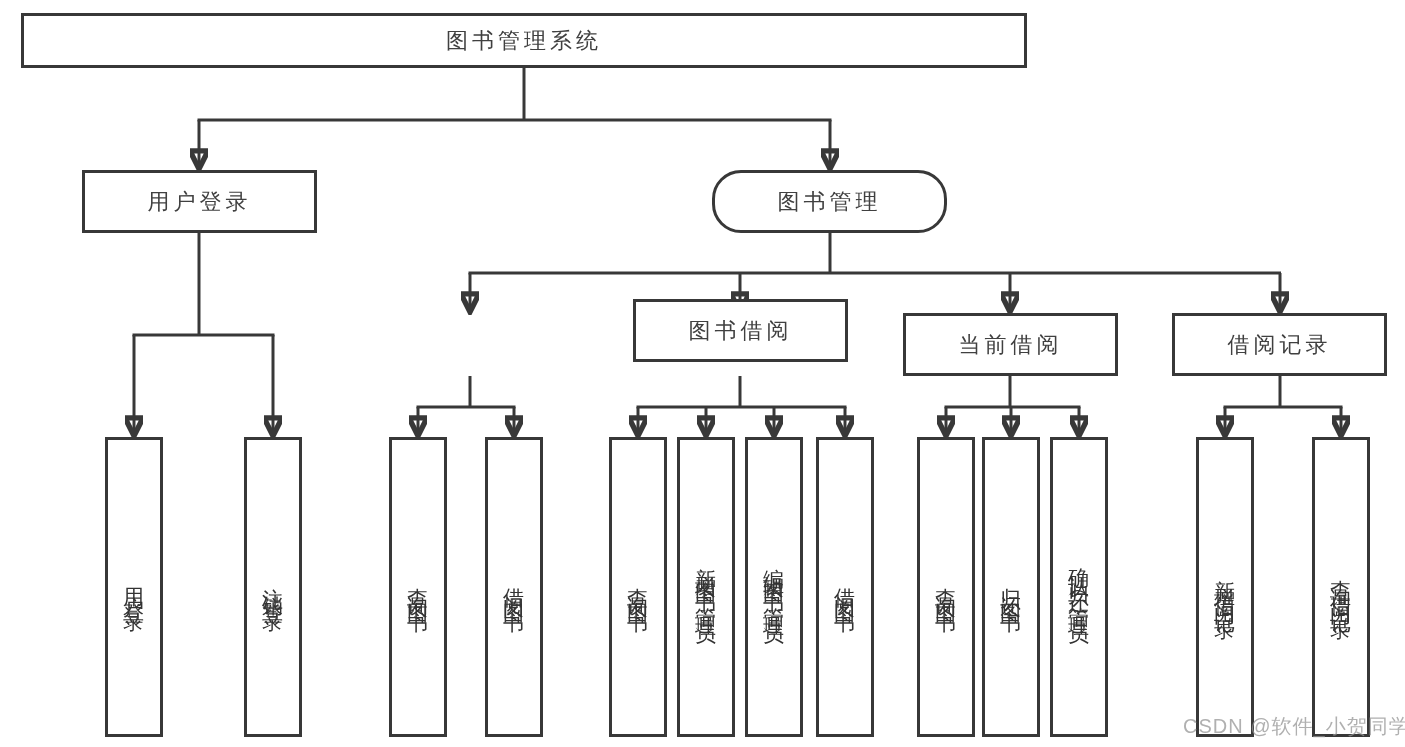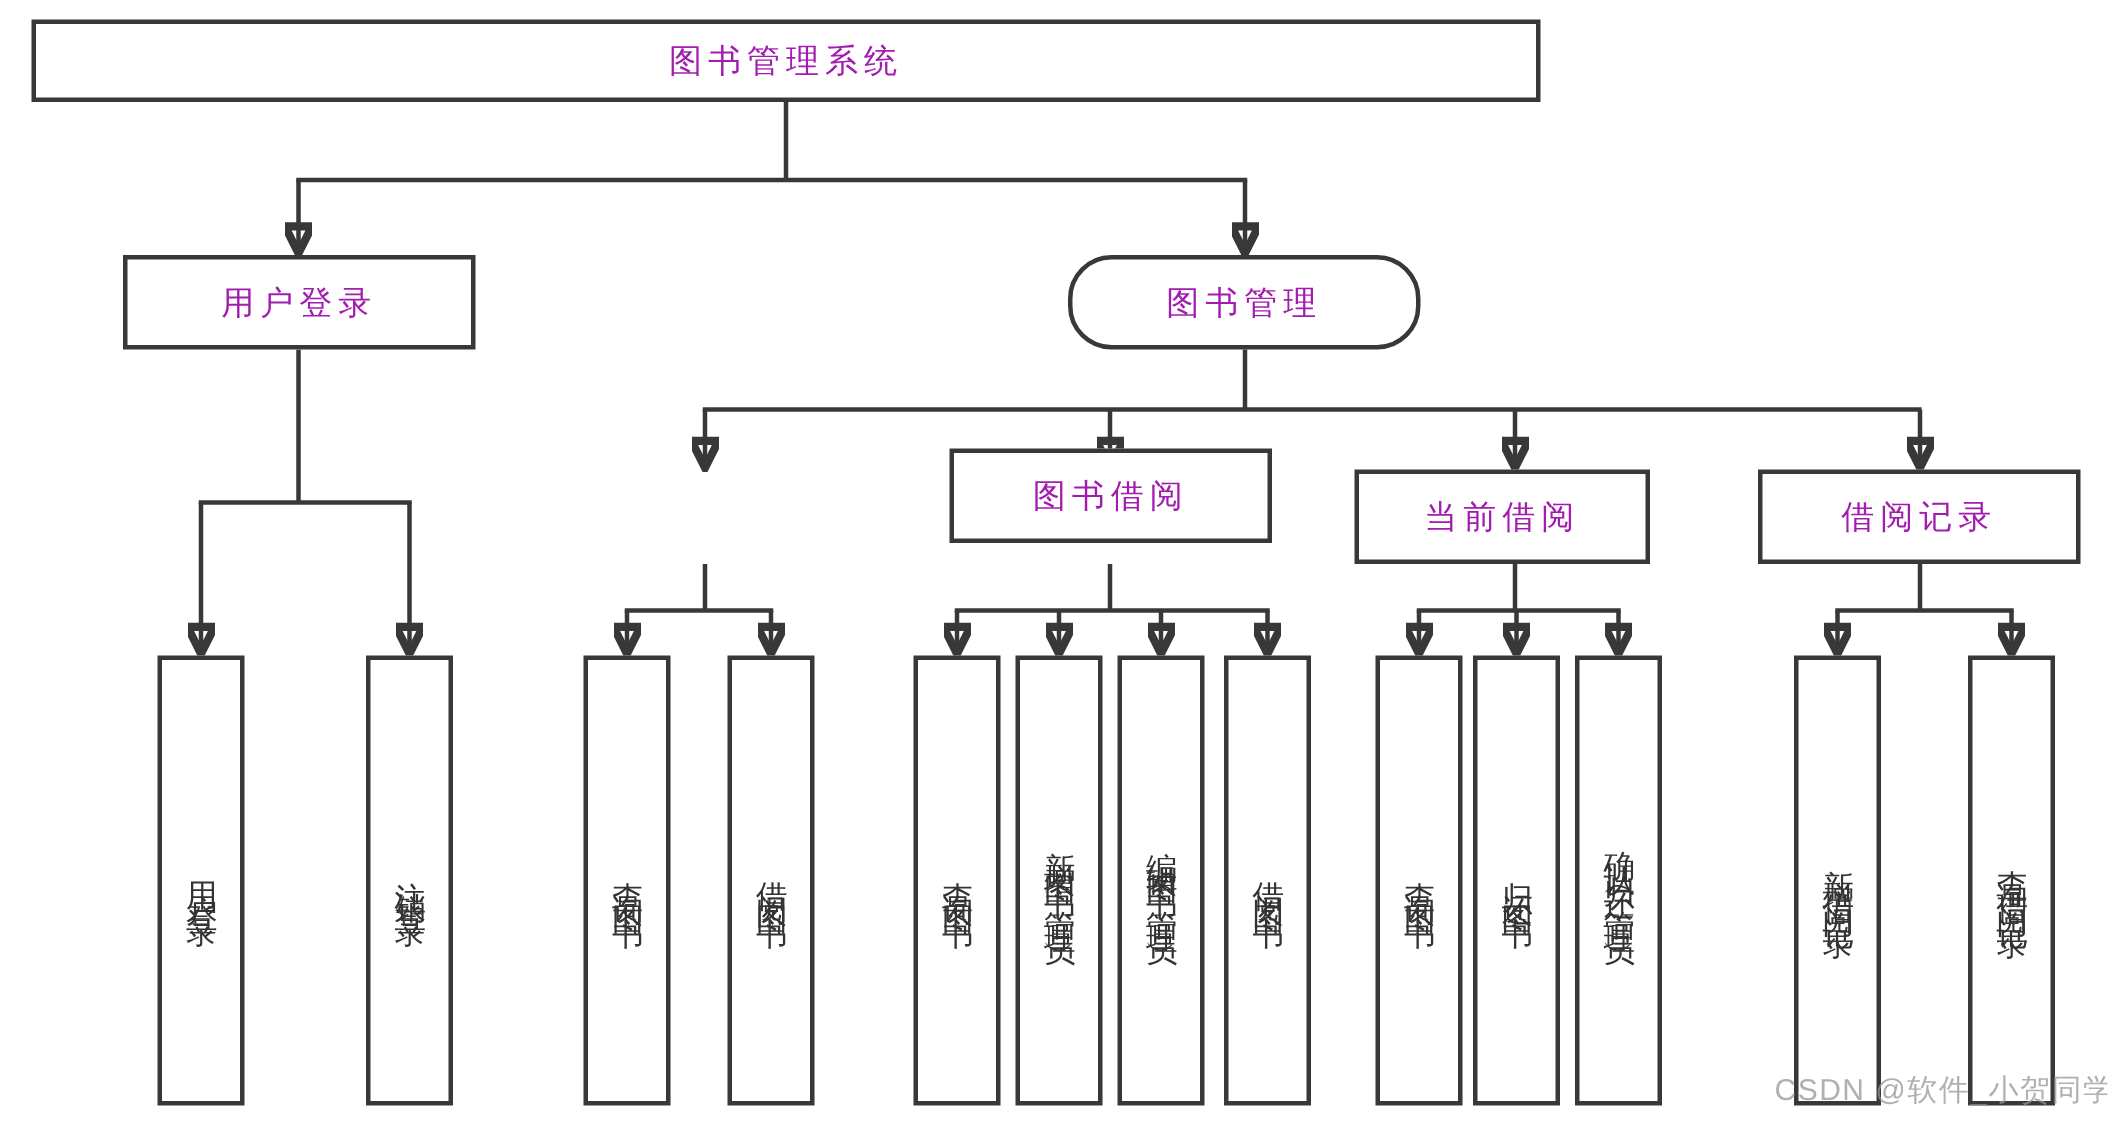--- a/index.html
+++ b/index.html
@@ -30,21 +30,21 @@
   .node {
     position: absolute;
     box-sizing: border-box;
     background: #ffffff;
     border: 3px solid #383838;
     display: flex;
     align-items: center;
     justify-content: center;
   }
   .hnode {
-    color: #a21caf;
+    color: #404040;
     font-size: 22px;
     letter-spacing: 4px;
     white-space: nowrap;
   }
   .vnode {
     top: 437px;
     width: 58px;
     height: 300px;
   }
   .vnode span {
@@ -140,21 +140,21 @@
   <div class="node hnode" style="left:82px; top:170px; width:235px; height:63px;">
     <span>用户登录</span>
   </div>
   <div class="node hnode" style="left:712px; top:170px; width:235px; height:63px;border-radius:29px;">
     <span>图书管理</span>
   </div>
 
   <div class="node hnode" style="left:633px; top:299px; width:215px; height:63px;">
     <span>图书借阅</span>
   </div>
-  <div class="node hnode" style="left:903px; top:313px; width:197px; height:63px;justify-content:center;">
+  <div class="node hnode" style="left:903px; top:313px; width:215px; height:63px;justify-content:center;">
     <span>当前借阅</span>
   </div>
   <div class="node hnode" style="left:1172px; top:313px; width:215px; height:63px;">
     <span>借阅记录</span>
   </div>
 
   <div class="node vnode" style="left:105px;">
     <span>用户登录</span>
   </div>
   <div class="node vnode" style="left:244px;">

